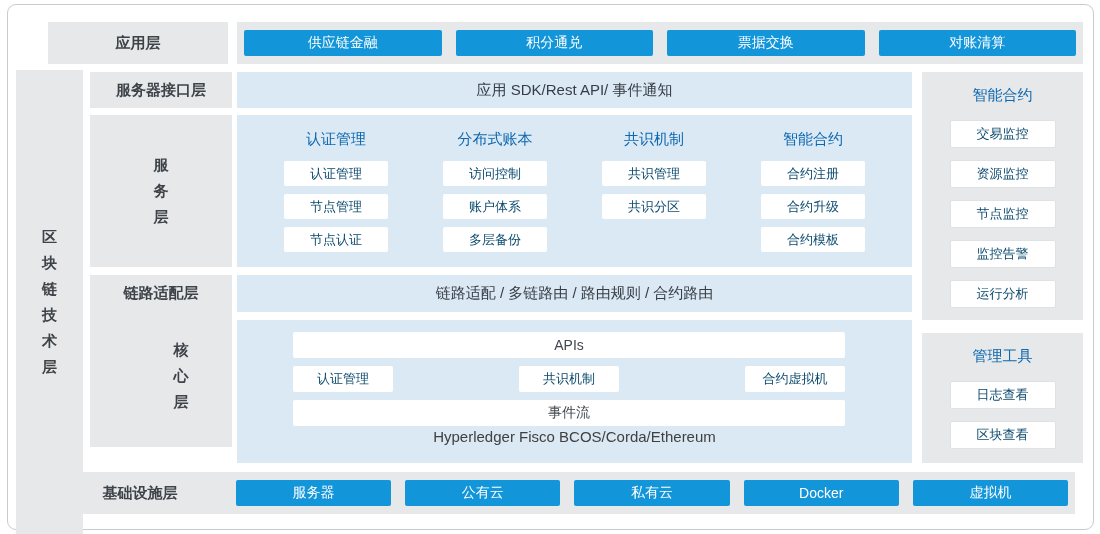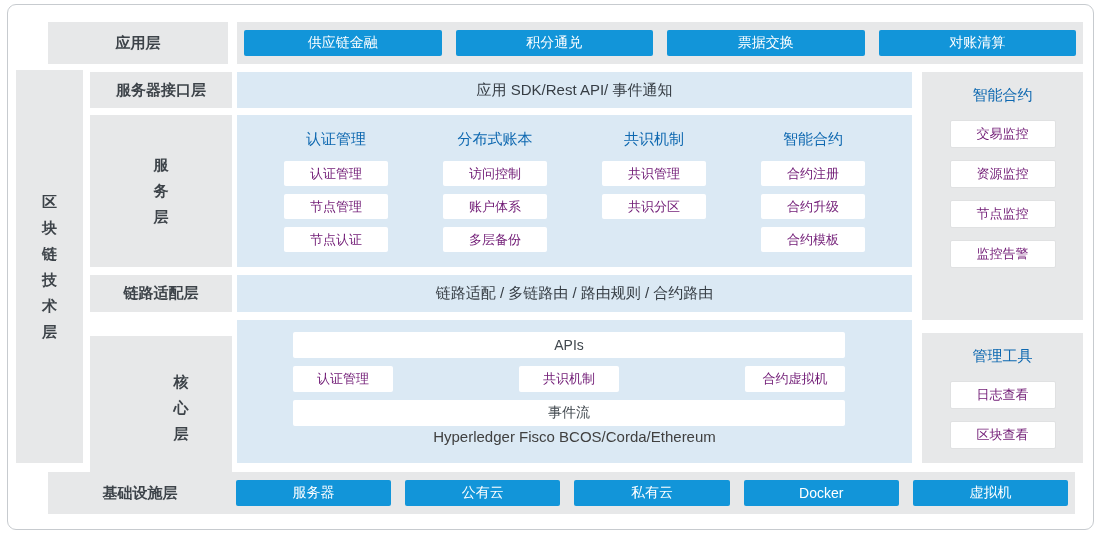--- a/index.html
+++ b/index.html
@@ -13,21 +13,21 @@
   .vlabel{width:16px;word-break:break-all;line-height:26px;text-align:center;color:#3d4349;font-weight:bold;font-size:15px;}
 
   .btn-strip{display:flex;align-items:center;gap:14px;padding:0 7px;}
   .bluebtn{flex:1;height:26px;background:#1295d9;color:#ffffff;font-size:14px;display:flex;align-items:center;justify-content:center;border-radius:2px;}
 
   .panel-text{color:#363d44;font-size:15px;}
 
   .svc-panel{display:flex;justify-content:space-evenly;align-items:flex-start;padding-top:15px;}
   .svc-col{display:flex;flex-direction:column;align-items:center;width:120px;}
   .col-header{color:#0e68b0;font-weight:normal;font-size:15px;height:22px;margin-bottom:9px;}
-  .whitebox{width:104px;height:25px;background:#ffffff;color:#701a75;font-size:13px;display:flex;align-items:center;justify-content:center;border-radius:2px;margin-bottom:8px;}
+  .whitebox{width:104px;height:25px;background:#ffffff;color:#0c4a6e;font-size:13px;display:flex;align-items:center;justify-content:center;border-radius:2px;margin-bottom:8px;}
   .corebar{position:absolute;left:0;width:552px;height:26px;background:#ffffff;color:#41484e;font-size:14px;display:flex;align-items:center;justify-content:center;border-radius:2px;}
   .core-modules{position:absolute;left:0;top:46px;width:552px;display:flex;justify-content:space-between;}
   .core-modules .whitebox{width:100px;height:26px;margin:0;}
   .platforms{position:absolute;left:0;top:108px;width:675px;text-align:center;color:#404040;font-size:15px;}
 
   .rpanel{background:#e7e8e9;display:flex;flex-direction:column;align-items:center;padding-top:14px;}
   .rpanel .col-header{margin-bottom:14px;height:20px;}
   .rpanel .whitebox{height:26px;margin-bottom:12px;border:1px solid #e0e1e2;}
 </style>
 </head>
@@ -38,34 +38,34 @@
 <div class="abs graybox" style="left:48px;top:22px;width:180px;height:42px;">
   <span class="layer-label">应用层</span>
 </div>
 <div class="abs graybox btn-strip" style="left:237px;top:22px;width:846px;height:42px;" id="top-buttons">
     <div class="bluebtn">供应链金融</div>
     <div class="bluebtn">积分通兑</div>
     <div class="bluebtn">票据交换</div>
     <div class="bluebtn">对账清算</div>
   </div>
 
-<div class="abs graybox" style="left:16px;top:70px;width:67px;height:393px;">
+<div class="abs graybox" style="left:16px;top:70px;width:67px;height:464px;">
   <div class="vlabel">区块链技术层</div>
 </div>
 
 <div class="abs graybox" style="left:90px;top:72px;width:142px;height:36px;">
   <span class="layer-label">服务器接口层</span>
 </div>
 <div class="abs graybox" style="left:90px;top:115px;width:142px;height:152px;">
   <div class="vlabel">服务层</div>
 </div>
 <div class="abs graybox" style="left:90px;top:275px;width:142px;height:37px;">
   <span class="layer-label">链路适配层</span>
 </div>
-<div class="abs graybox" style="left:90px;top:336px;width:142px;height:143px;padding-left:40px;">
+<div class="abs graybox" style="left:90px;top:304px;width:142px;height:143px;padding-left:40px;">
   <div class="vlabel">核心层</div>
 </div>
 
 <div class="abs bluepanel" style="left:237px;top:72px;width:675px;height:36px;">
   <span class="panel-text">应用 SDK/Rest API/ 事件通知</span>
 </div>
 
 <div class="abs bluepanel svc-panel" style="left:237px;top:115px;width:675px;height:152px;" id="service-panel">
     <div class="svc-col">
       <div class="col-header">认证管理</div>
@@ -107,20 +107,21 @@
   <div class="platforms">Hyperledger Fisco BCOS/Corda/Ethereum</div>
 </div>
 
 <div class="abs rpanel" style="left:922px;top:72px;width:161px;height:248px;">
   <div class="col-header">智能合约</div>
   <div id="monitor-items" style="display:flex;flex-direction:column;align-items:center;">
       <div class="whitebox">交易监控</div>
       <div class="whitebox">资源监控</div>
       <div class="whitebox">节点监控</div>
       <div class="whitebox">监控告警</div>
+      <div class="whitebox">运行分析</div>
     </div>
 </div>
 <div class="abs rpanel" style="left:922px;top:333px;width:161px;height:130px;">
   <div class="col-header">管理工具</div>
   <div id="tools-items" style="display:flex;flex-direction:column;align-items:center;">
       <div class="whitebox">日志查看</div>
       <div class="whitebox">区块查看</div>
     </div>
 </div>
 

